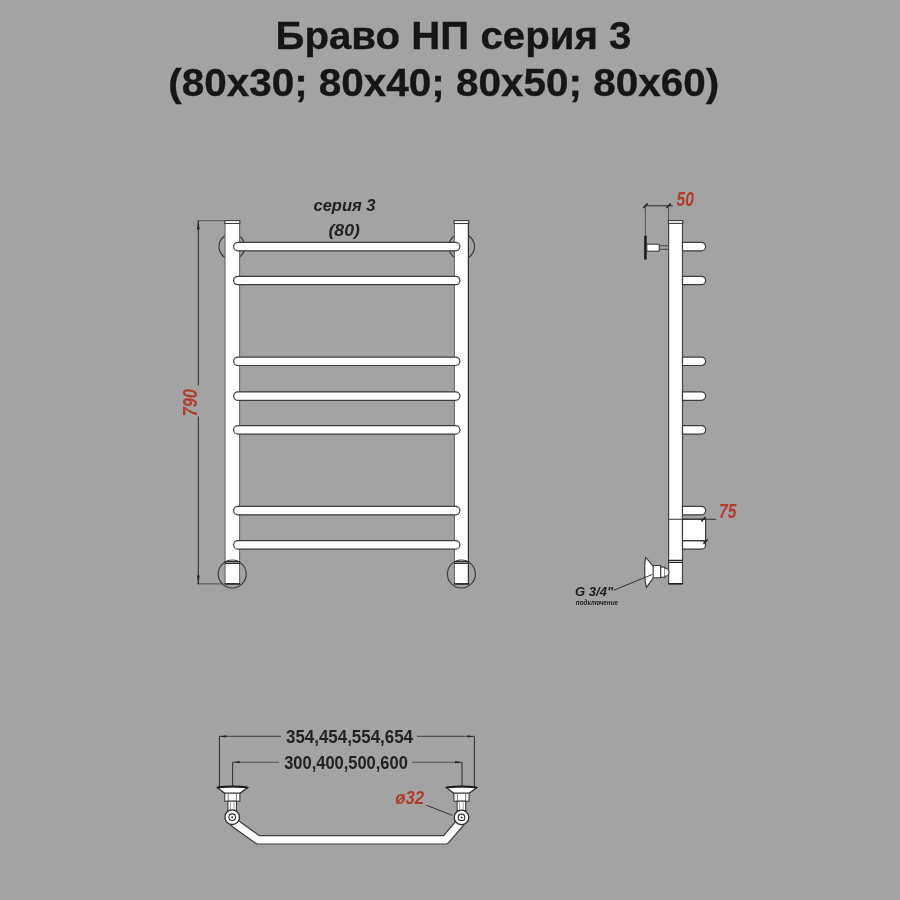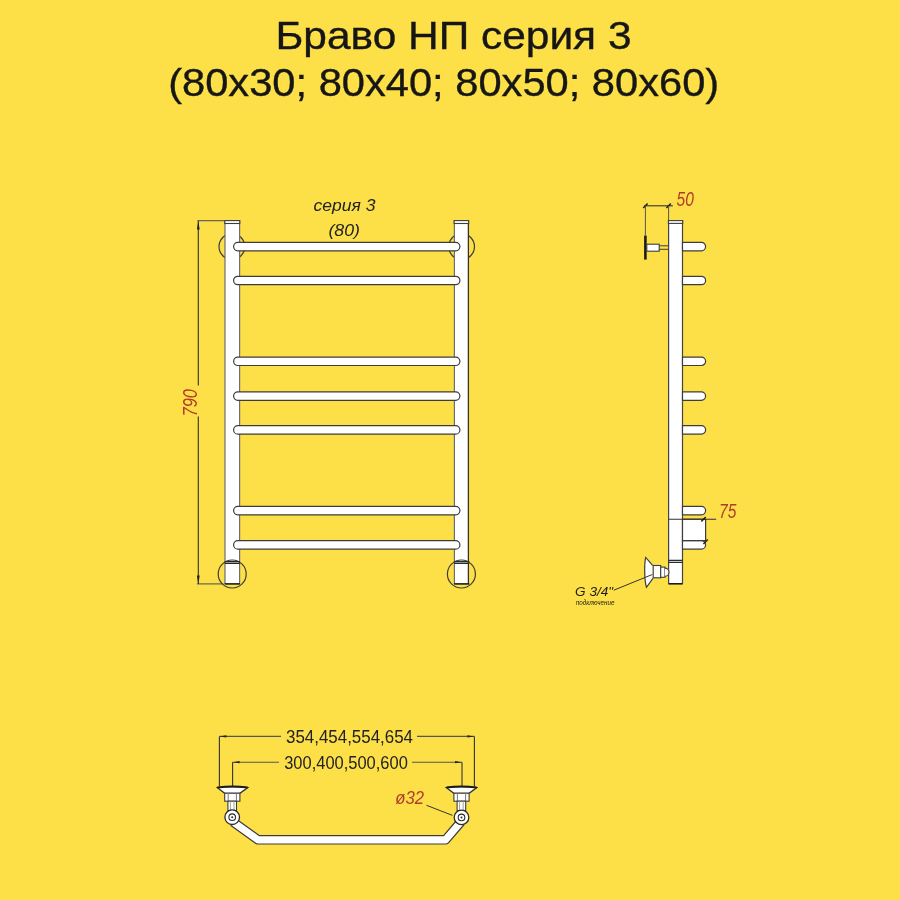--- a/index.html
+++ b/index.html
@@ -1,16 +1,16 @@
 <!DOCTYPE html>
 <html><head>
 <meta charset="utf-8">
 <style>
   html,body{margin:0;padding:0;background:#ffffff;}
-  .page{width:900px;height:900px;position:relative;background:#fde047;overflow:hidden;}
+  .page{width:900px;height:900px;position:relative;background:#a3a3a3;overflow:hidden;font-weight:bold;}
   svg{position:absolute;left:0;top:0;}
   text{font-family:"Liberation Sans", sans-serif;}
 </style>
 </head>
 <body>
 <div class="page">
 <svg width="900" height="900" viewBox="0 0 900 900">
 
 <text x="453.5" y="49" font-size="38" fill="#161616" stroke="#161616" stroke-width="0.35" text-anchor="middle" textLength="356" lengthAdjust="spacingAndGlyphs">Браво НП серия 3</text>
 

